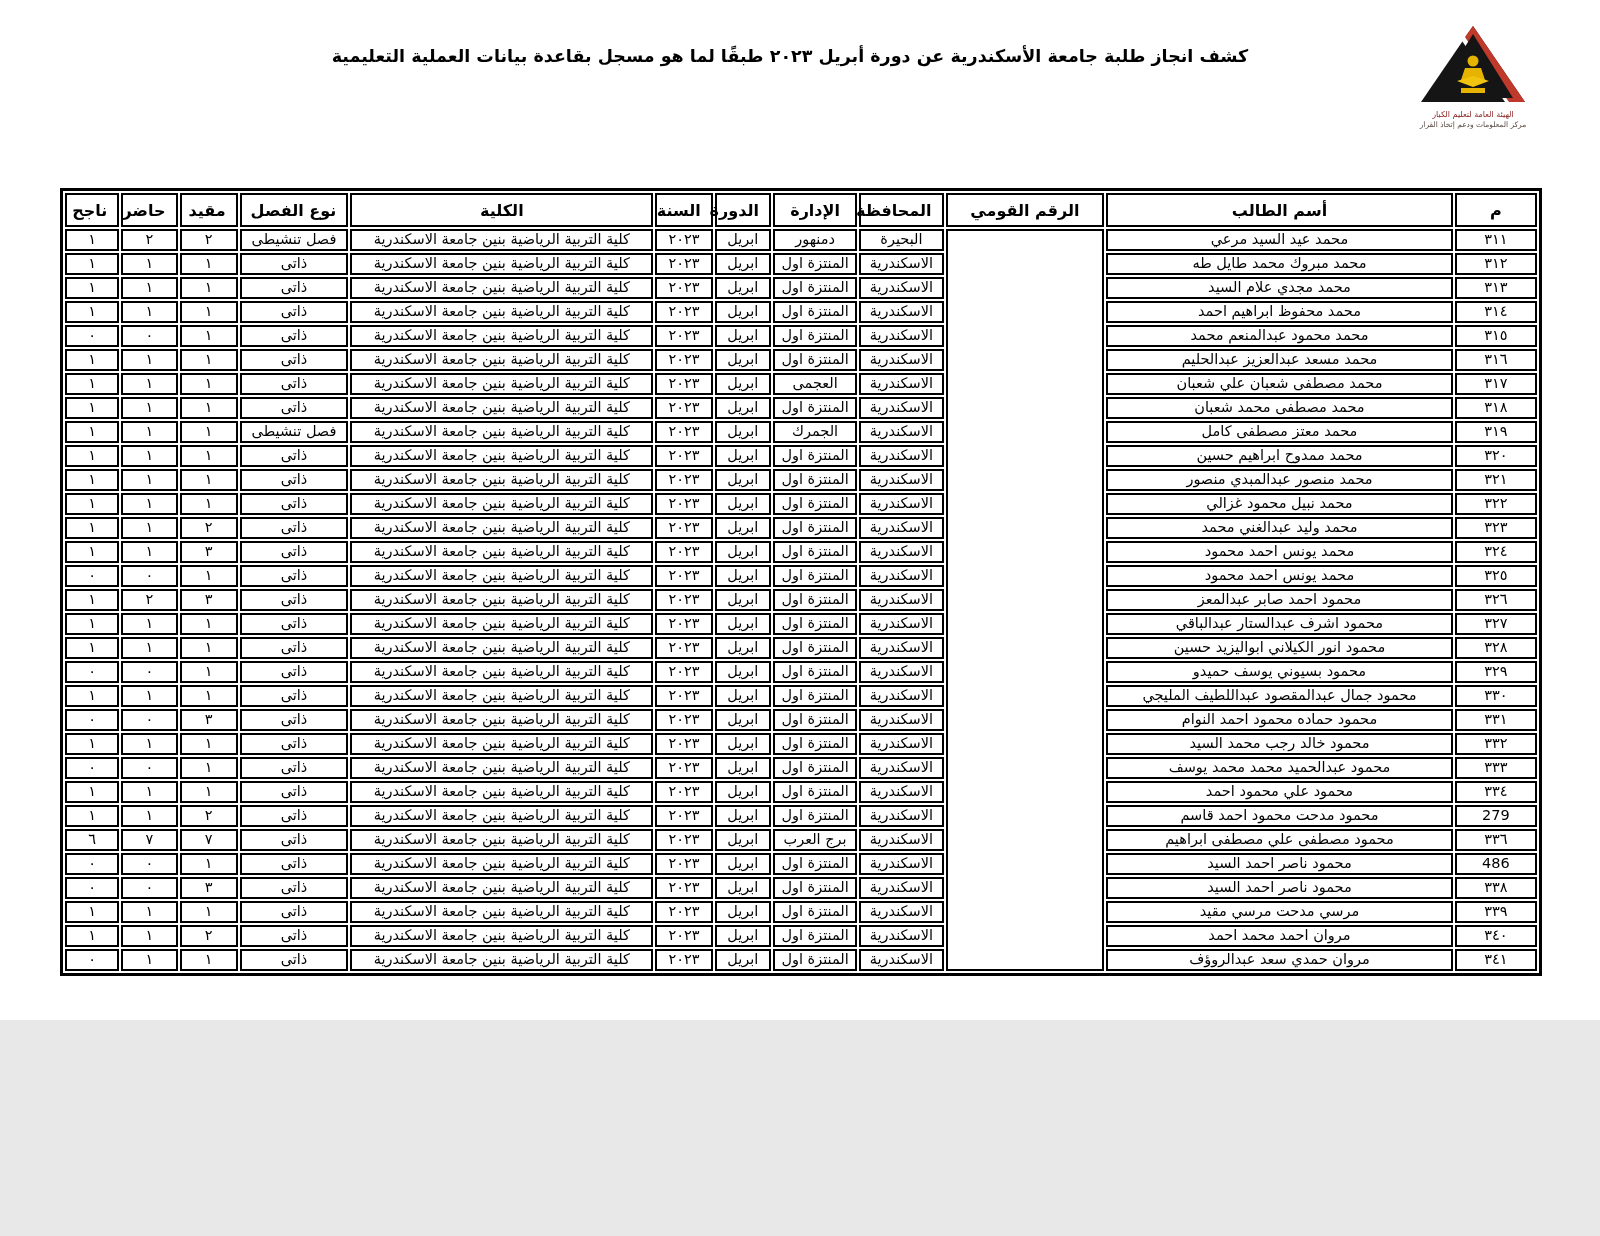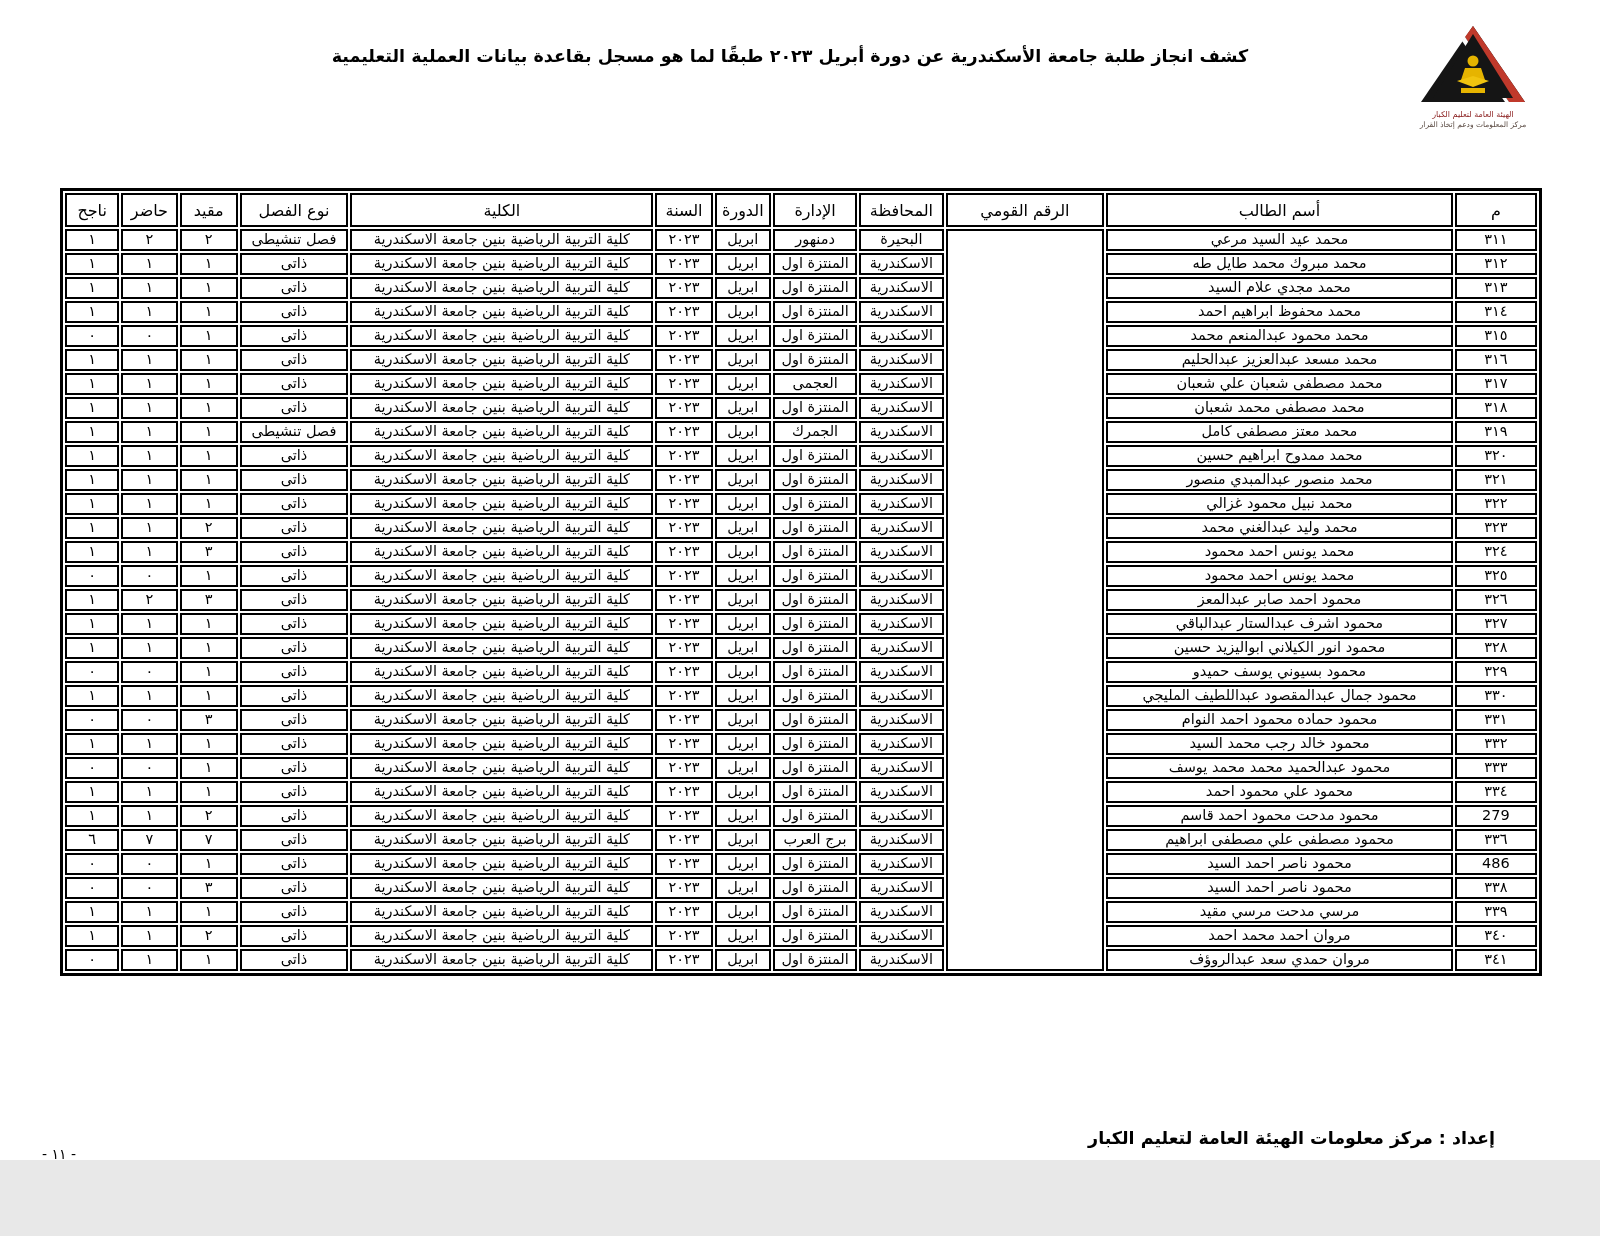--- a/index.html
+++ b/index.html
@@ -1,20 +1,20 @@
 <!DOCTYPE html>
 <html lang="ar" dir="rtl"><head>
 <meta charset="utf-8">
 <style>
   * { box-sizing: border-box; margin: 0; padding: 0; }
   html, body { background: #e8e8e8; }
   .page {
     position: relative;
     width: 1600px;
-    height: 1160px;
+    height: 1020px;
     margin: 0 auto;
     background: #ffffff;
     direction: rtl;
     font-family: "DejaVu Sans", sans-serif;
     color: #000;
     overflow: hidden;
   }
   .doc-title {
     position: absolute;
     top: 46px;
@@ -53,26 +53,26 @@
     right: 58px;
     width: 1482px;
     table-layout: fixed;
     border-collapse: separate;
     border-spacing: 2px;
     border: 3px solid #000;
     background: #fff;
   }
   table.students th {
     border: 2px solid #000;
-    font-weight: normal;
+    font-weight: bold;
     font-size: 16px;
     height: 34px;
     text-align: center;
     vertical-align: middle;
-    padding: 0 4px;
+    padding: 0 10px;
     white-space: nowrap;
   }
   table.students td {
     border: 2px solid #000;
     font-size: 14.5px;
     height: 22px;
     line-height: 1.1;
     text-align: center;
     vertical-align: middle;
     padding: 0 2px;

